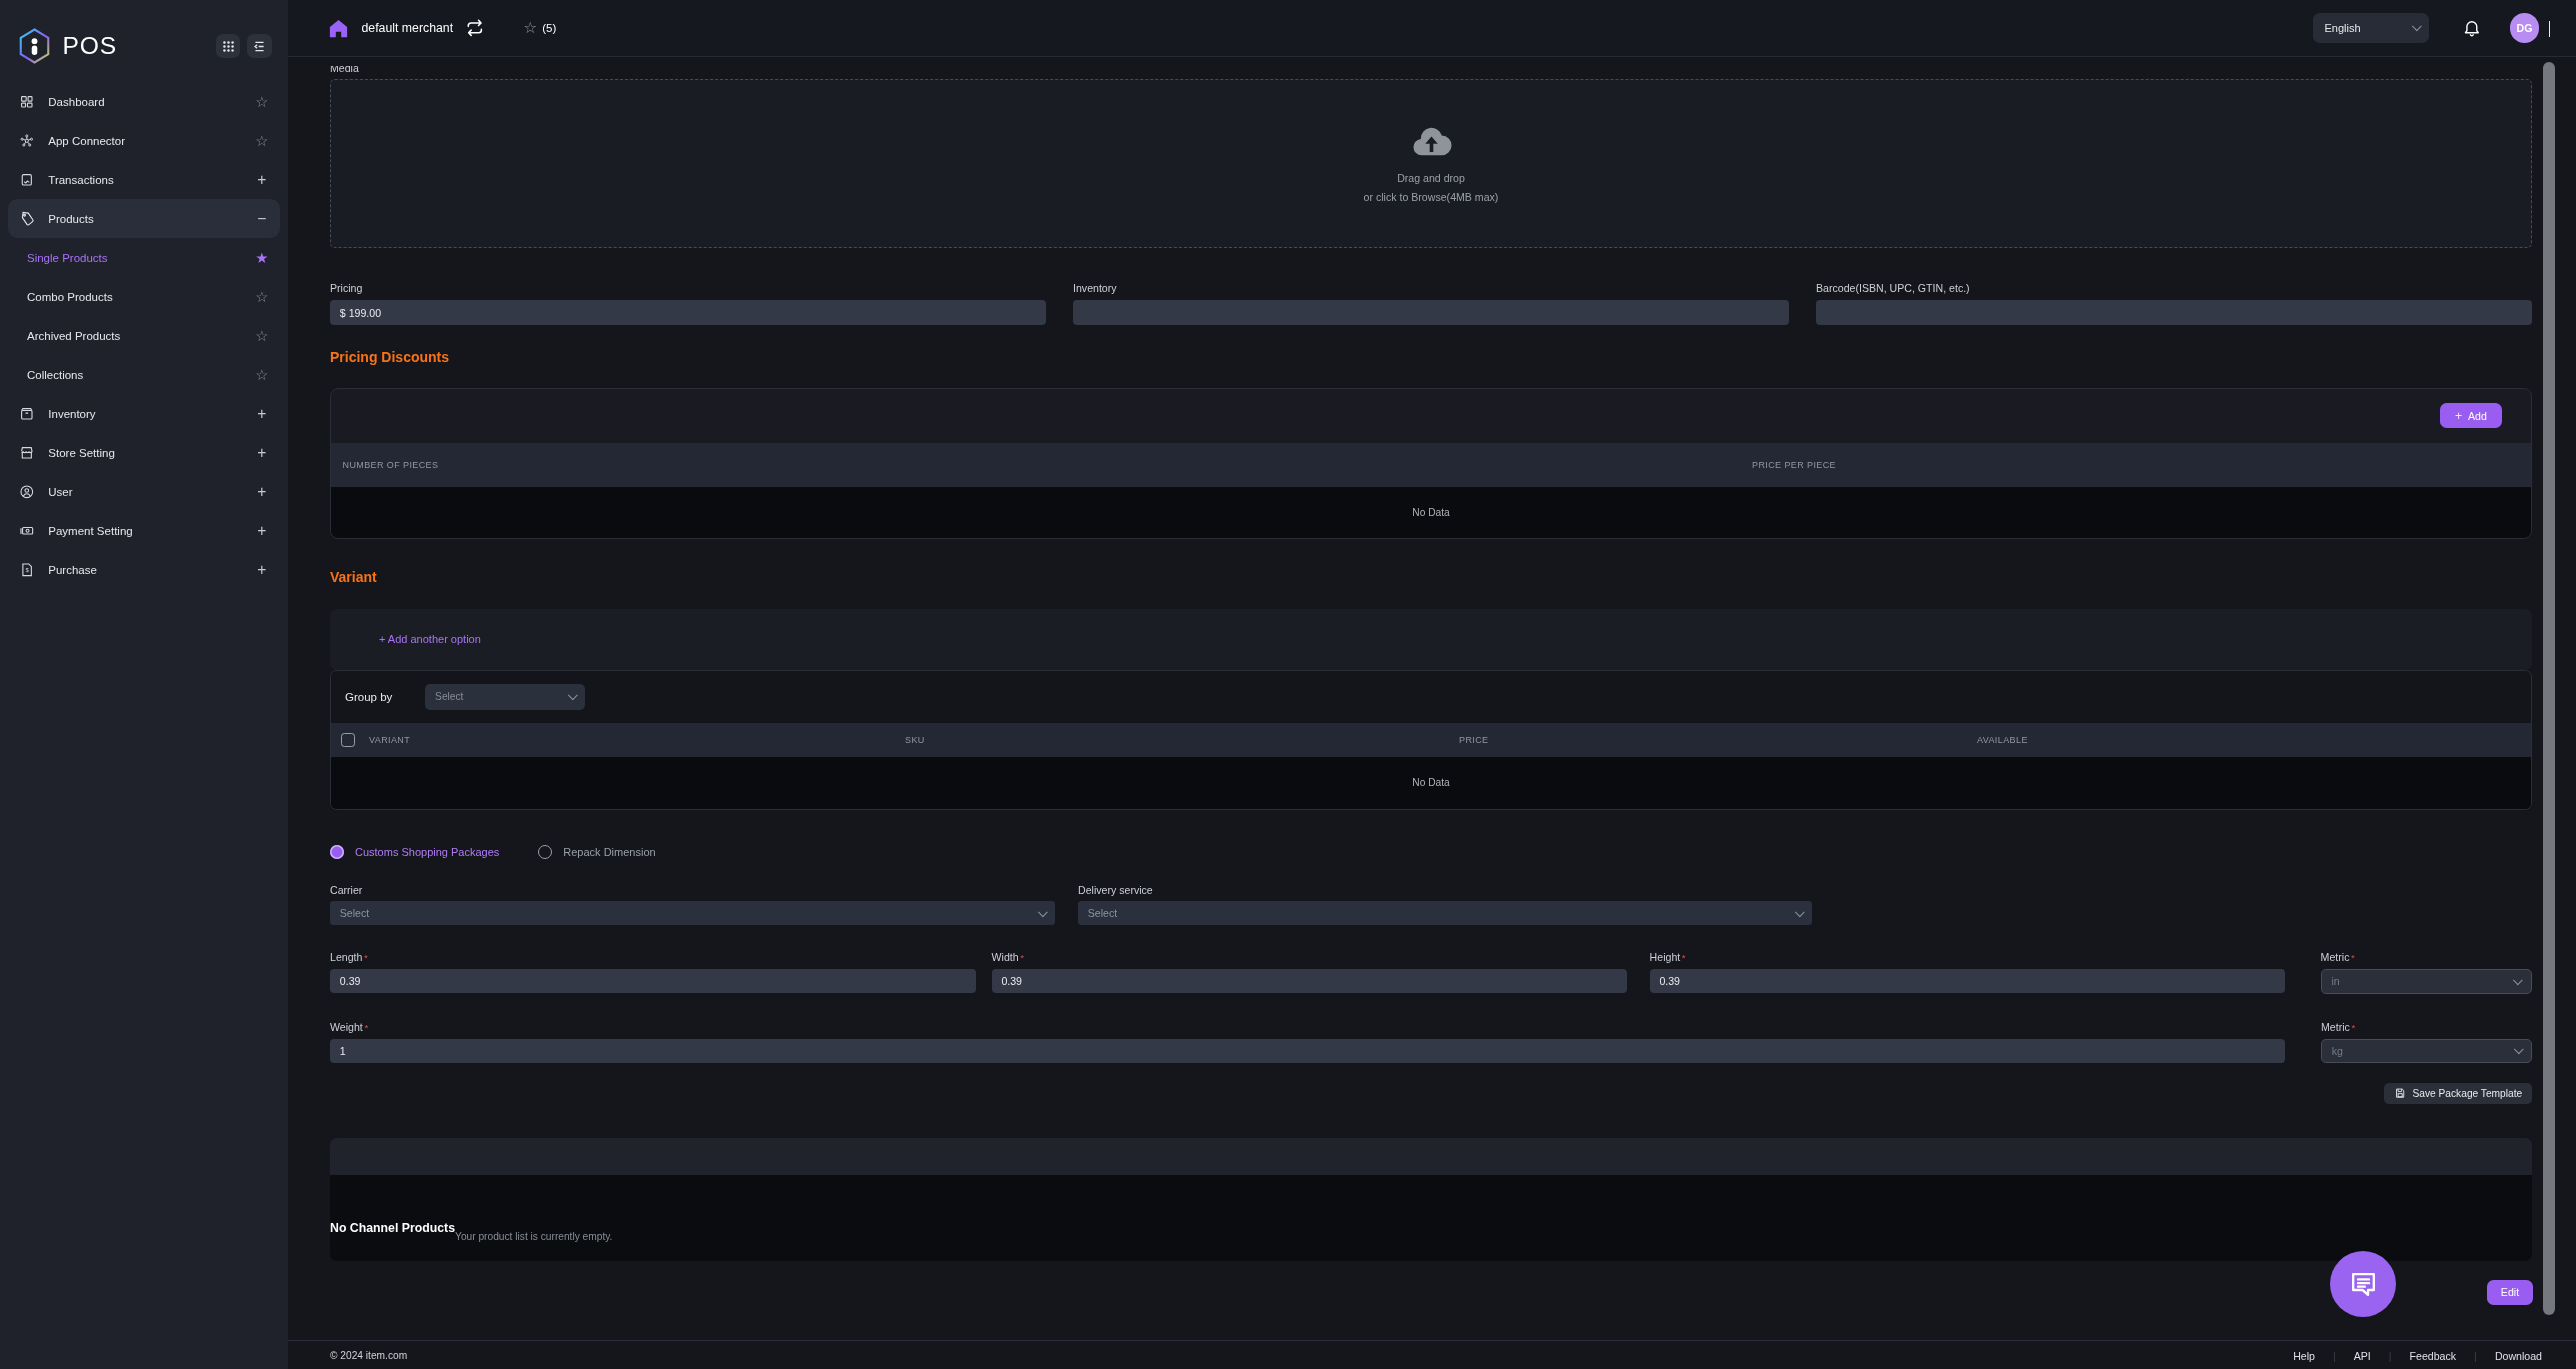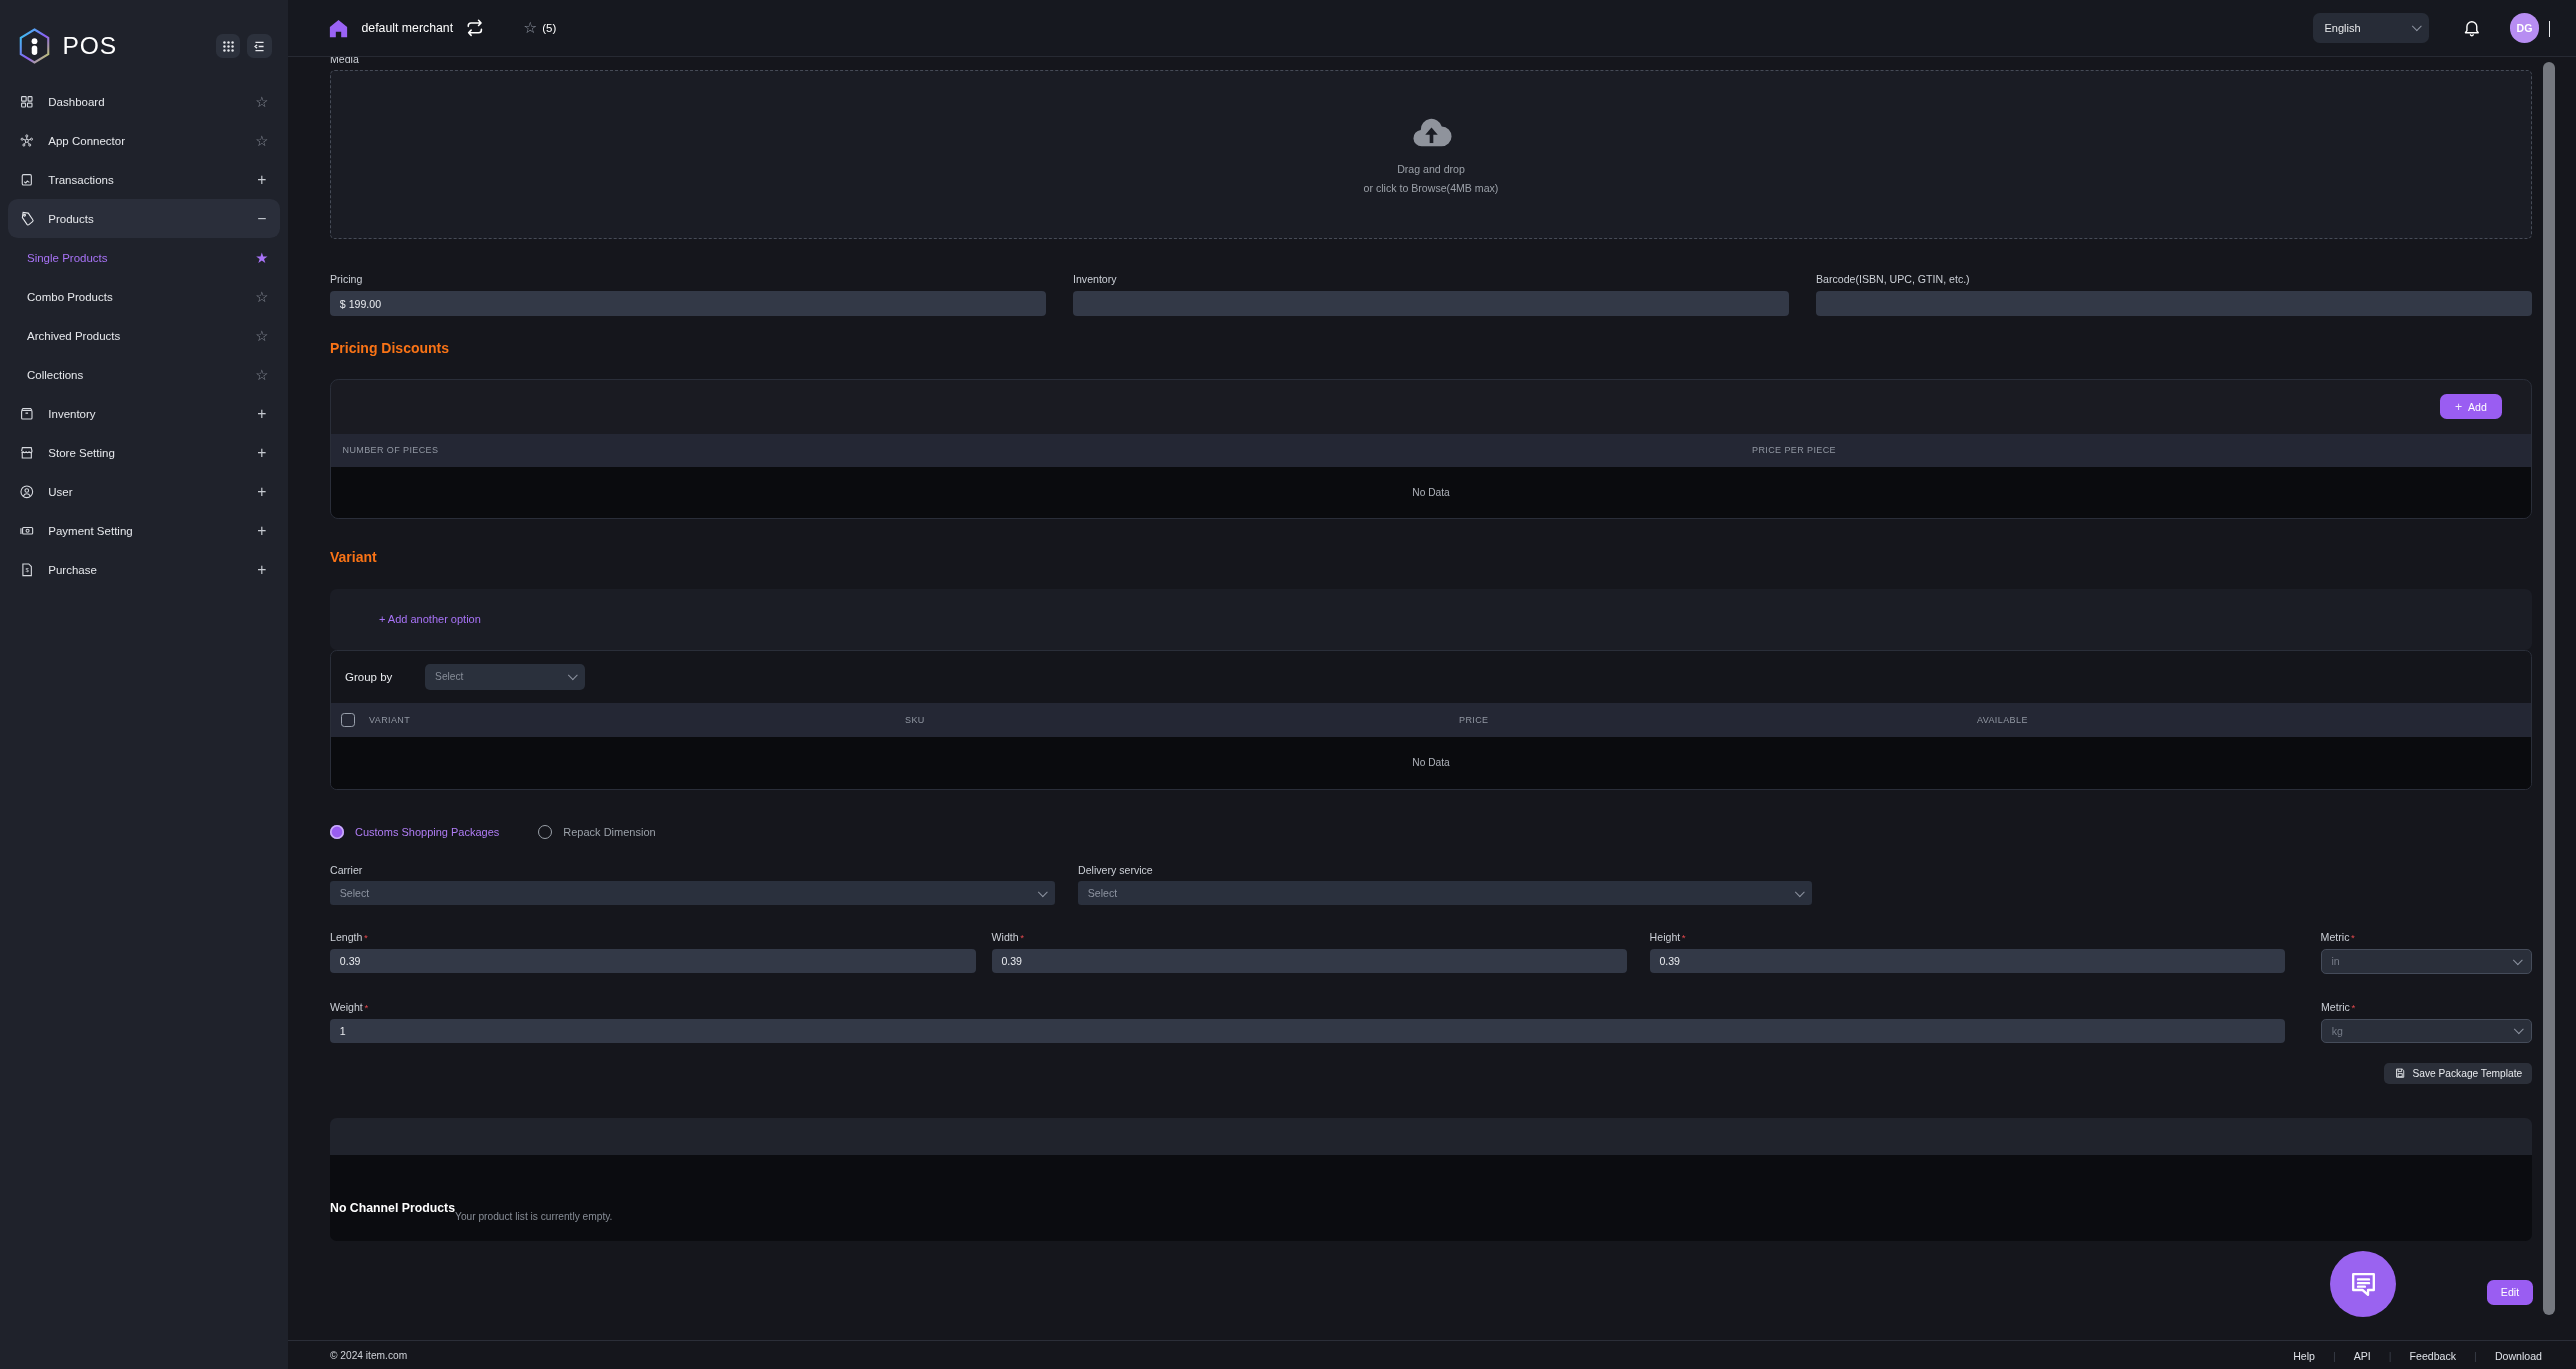--- a/index.html
+++ b/index.html
@@ -37,21 +37,21 @@
   .tb-right{ display:flex; align-items:center; padding-right:26px; }
   .lang-select{ width:116px; height:29.5px; border-radius:6.6px; background:#272c37; display:flex; align-items:center; padding:0 9.8px 0 11.5px; }
   .lang-select span{ flex:1; font-size:11px; color:#e8eaec; }
   .chev{ width:7.4px; height:7.4px; border-right:1.5px solid #8d93a0; border-bottom:1.5px solid #8d93a0; transform:rotate(45deg) translateY(-1.6px); }
   .bell{ width:19.7px; height:19.7px; margin-left:33px; }
   .avatar{ width:29.5px; height:29.5px; border-radius:50%; background:#b78df2; color:#fff; font-size:10.6px; font-weight:700; display:flex; align-items:center; justify-content:center; margin-left:28px; }
   .av-chev{ margin-left:9.8px; }
   .av-chev .chev{ border-color:#e8eaec; }
 
   
-  .content{ position:absolute; left:288px; top:44px; width:2288px; height:1282px; padding:0 44px 0 42px; overflow:hidden; }
+  .content{ position:absolute; left:288px; top:53px; width:2288px; height:1282px; padding:0 44px 0 42px; overflow:hidden; }
   .field-label{ font-size:10.6px; color:#ccd0d7; line-height:14.7px; }
   .req:after{ content:"*"; color:#e5484d; font-size:9.8px; margin-left:1.6px; }
   h2.sec{ font-size:14px; font-weight:700; color:#f97316; line-height:19.7px; }
 
   .media-clip{ margin-top:13px; height:10.6px; overflow:hidden; }
   .media-clip span{ display:block; margin-top:-5.7px; font-size:10.6px; line-height:16.4px; color:#ccd0d7; }
 
   .dropzone{ margin-top:2.5px; height:169px; background:#1a1c24; border:0.8px dashed #464b57; border-radius:4.9px; display:flex; flex-direction:column; align-items:center; justify-content:center; }
   .cloud{ width:41px; height:33px; }
   .dz-t1{ font-size:10.6px; color:#9ba0a8; margin-top:14.7px; }
@@ -62,21 +62,21 @@
   .tinput{ margin-top:4.1px; width:100%; height:25.4px; background:#333947; border:none; border-radius:4.1px; color:#e9ebef; font-size:10.6px; padding:0 9.8px; font-family:"Liberation Sans", sans-serif; outline:none; }
 
   h2.pd{ margin-top:23px; }
   .disc-card{ margin-top:19.7px; border:0.8px solid #2a2e39; border-radius:8.2px; background:#1a1b22; overflow:hidden; }
   .disc-head{ height:54px; display:flex; align-items:center; justify-content:flex-end; padding-right:29.5px; }
   .btn-purple{ background:#9a5df2; color:#fff; border:none; border-radius:6.6px; font-size:10.6px; font-family:"Liberation Sans", sans-serif; cursor:pointer; }
   .add-btn{ height:24.6px; padding:0 14.7px; display:flex; align-items:center; gap:5.7px; }
   .add-plus{ font-size:12.3px; color:#f0e9fb; }
   .thead{ background:#242734; display:flex; align-items:center; }
   .th{ font-size:9px; letter-spacing:0.4px; color:#9298a3; font-weight:400; }
-  .disc-thead{ height:33px; }
+  .disc-thead{ height:44px; }
   .disc-thead .th1{ width:1421px; padding-left:11.5px; }
   .nodata{ background:#0a0b0e; display:flex; align-items:center; justify-content:center; font-size:10.2px; color:#aeb2ba; }
   .disc-nodata{ height:51px; }
 
   h2.vt{ margin-top:29.5px; }
   .opt-card{ margin-top:21px; height:61px; background:#1b1d25; border-radius:6.6px; display:flex; align-items:center; padding-left:49px; }
   .add-opt{ font-size:11px; color:#a873f7; background:none; border:none; font-family:"Liberation Sans", sans-serif; cursor:pointer; }
   .var-card{ border:0.8px solid #2a2e39; border-radius:6.6px; background:#14151b; overflow:hidden; }
   .group-row{ height:52px; display:flex; align-items:center; padding-left:14px; }
   .group-label{ font-size:11.5px; color:#e9ebef; }

